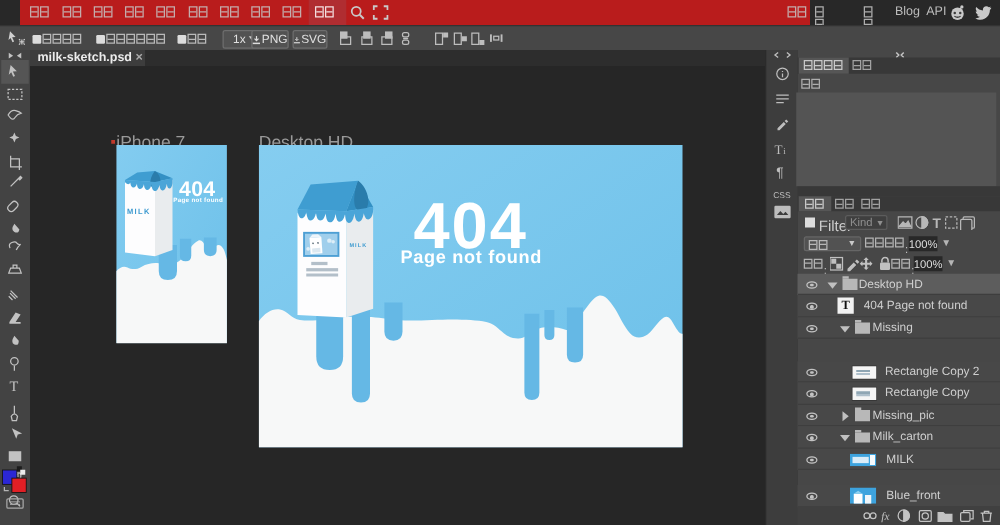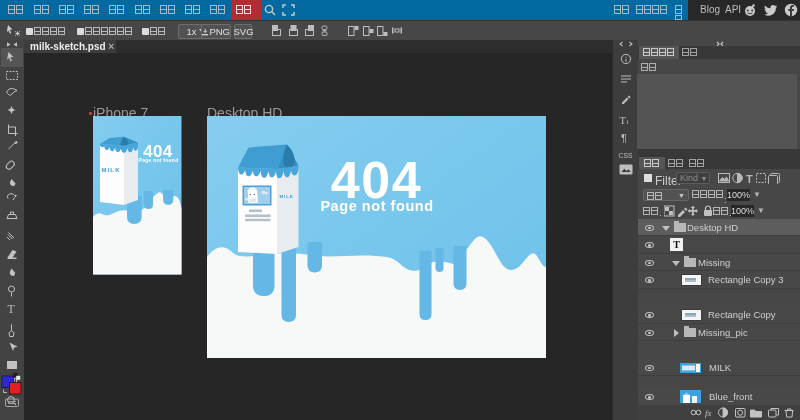--- a/index.html
+++ b/index.html
@@ -1,21 +1,21 @@
 <!DOCTYPE html>
 <html><head><meta charset="utf-8">
 <style>
 *{margin:0;padding:0;box-sizing:border-box}
 html,body{width:800px;height:420px;overflow:hidden;background:#282828;font-family:"Liberation Sans",sans-serif}
 #stage{position:relative;width:800px;height:420px}
 .abs{position:absolute}
 .cj{display:inline-block;width:8.5px;height:9px;border:1px solid currentColor;margin-right:1.6px;vertical-align:top;background-image:linear-gradient(currentColor,currentColor);background-size:100% 1px;background-position:0 50%;background-repeat:no-repeat;opacity:.85}
 .cjs .cj{width:6.9px;height:8px;margin-right:1.1px}
 .mitem .cj{width:7px;height:8.5px;margin-right:0.9px}
-#menubar{left:0;top:0;width:688px;height:20px;background:#0369a1}
+#menubar{left:16px;top:0;width:632px;height:20px;background:#b91c1c}
 #optbar{left:0;top:20px;width:800px;height:20px;background:#474747;border-top:1px solid #333}
 #tabbar{left:24px;top:40px;width:588px;height:13px;background:#2d2d2d}
 #tab1{left:24px;top:40px;width:92px;height:13px;background:#3d3d3d;color:#ececec;font-size:10px;font-weight:bold;line-height:13px;text-align:left;padding-left:6px;white-space:nowrap}
 #toolcol{left:0;top:40px;width:24px;height:380px;background:#434343}
 #canvas{left:24px;top:53px;width:588px;height:367px;background:#262626}
 #rstrip{left:612px;top:40px;width:26px;height:380px;background:#3d3d3d;border-left:1px solid #2b2b2b}
 #rpanel{left:638px;top:40px;width:162px;height:380px;background:#474747}
 .mitem{position:absolute;top:5px;color:#c6c6c6;font-size:0;line-height:10px}
 .lbl{position:absolute;color:#9a9a9a;font-size:14px}
 .btn{position:absolute;top:2.5px;height:15px;background:#525252;border:1px solid #6e6e6e;border-radius:2px;color:#e0e0e0;font-size:9.5px;line-height:13px;text-align:center;display:flex;align-items:center;justify-content:center}
@@ -87,21 +87,21 @@
   <span class="optlbl cjs" style="left:34px"><i class="cj"></i><i class="cj"></i><i class="cj"></i><i class="cj"></i></span>
   <span class="cb" style="left:77px"></span>
   <span class="optlbl cjs" style="left:85px"><i class="cj"></i><i class="cj"></i><i class="cj"></i><i class="cj"></i><i class="cj"></i><i class="cj"></i></span>
   <span class="cb" style="left:142px"></span>
   <span class="optlbl cjs" style="left:150px"><i class="cj"></i><i class="cj"></i></span>
   <span class="btn" style="left:178px;width:35px">1x<i class="dar"></i></span>
   <span class="btn" style="left:201px;width:30px;"><svg width="8" height="9" viewBox="0 0 8 9" style="margin:3px 1px 0 0">
           <path d="M4 0v4M2 2.5L4 4.5 6 2.5" stroke="#ddd" fill="none" stroke-width="1.2"></path>
           <rect y="6.5" width="8" height="1.5" fill="#ddd"></rect>
         </svg>PNG</span>
-  <span class="btn" style="left:234px;width:18px;"><svg width="8" height="9" viewBox="0 0 8 9" style="margin:3px 1px 0 0">
+  <span class="btn" style="left:234px;width:28px;"><svg width="8" height="9" viewBox="0 0 8 9" style="margin:3px 1px 0 0">
           <path d="M4 0v4M2 2.5L4 4.5 6 2.5" stroke="#ddd" fill="none" stroke-width="1.2"></path>
           <rect y="6.5" width="8" height="1.5" fill="#ddd"></rect>
         </svg>SVG</span>
   <svg class="abs" style="left:272px;top:4px" width="132" height="13" viewBox="0 0 132 13">
     <g fill="#bdbdbd">
     <g>
             <rect x="0.5" y="4.5" width="8" height="6" fill="none" stroke="#bdbdbd"></rect>
             <rect x="0" y="0" width="6" height="6"></rect>
           </g>
     <g transform="translate(17,0)">
@@ -336,42 +336,49 @@
 
 <div class="lrow" style="top:218.5px;background:#5d5d5d">
       <s class="eye"></s>
       <b class="tri td"></b>
       <u class="fold" style="left:36px"></u>
       <em class="lt" style="left:49px">Desktop HD</em>
     </div>
 <div class="lrow" style="top:236px">
       <s class="eye"></s>
       <span class="abs" style="left:32px;top:2px;width:13px;height:13px;background:#f2f2f2;color:#111;font-size:10px;font-weight:bold;text-align:center;line-height:13px;font-family:'Liberation Serif'">T</span>
+      <em class="lt" style="left:53px">404 Page not found</em>
     </div>
 <div class="lrow" style="top:253.5px">
       <s class="eye"></s>
       <b class="tri td" style="left:34px"></b>
       <u class="fold" style="left:46px"></u>
       <em class="lt" style="left:60px">Missing</em>
     </div>
-<div class="lrow" style="top:271px">
+<div class="lrow" style="top:288.5px">
       <s class="eye"></s>
       <span class="rthumb"></span>
-      <em class="lt" style="left:70px">Rectangle Copy 3</em>
+      <em class="lt" style="left:70px">Rectangle Copy 2</em>
     </div>
 <div class="lrow" style="top:323.5px">
       <s class="eye"></s>
       <b class="tri tr" style="left:36px"></b>
       <u class="fold" style="left:46px"></u>
       <em class="lt" style="left:60px">Missing_pic</em>
     </div>
 <div class="lrow" style="top:306px">
       <s class="eye"></s>
       <span class="rthumb"></span>
       <em class="lt" style="left:70px">Rectangle Copy</em>
+    </div>
+<div class="lrow" style="top:341px">
+      <s class="eye"></s>
+      <b class="tri td" style="left:34px"></b>
+      <u class="fold" style="left:46px"></u>
+      <em class="lt" style="left:60px">Milk_carton</em>
     </div>
 <div class="lrow" style="top:358.5px">
       <s class="eye"></s>
       <svg class="abs" style="left:42px;top:4px" width="21" height="10">
         <rect width="21" height="10" fill="#3da3de"></rect>
         <rect x="2" y="2.5" width="13" height="5" fill="#eaf4fb" opacity=".9"></rect>
         <rect x="16" y="1" width="4" height="8" fill="#f5fafd"></rect>
       </svg>
       <em class="lt" style="left:71px">MILK</em>
     </div>

